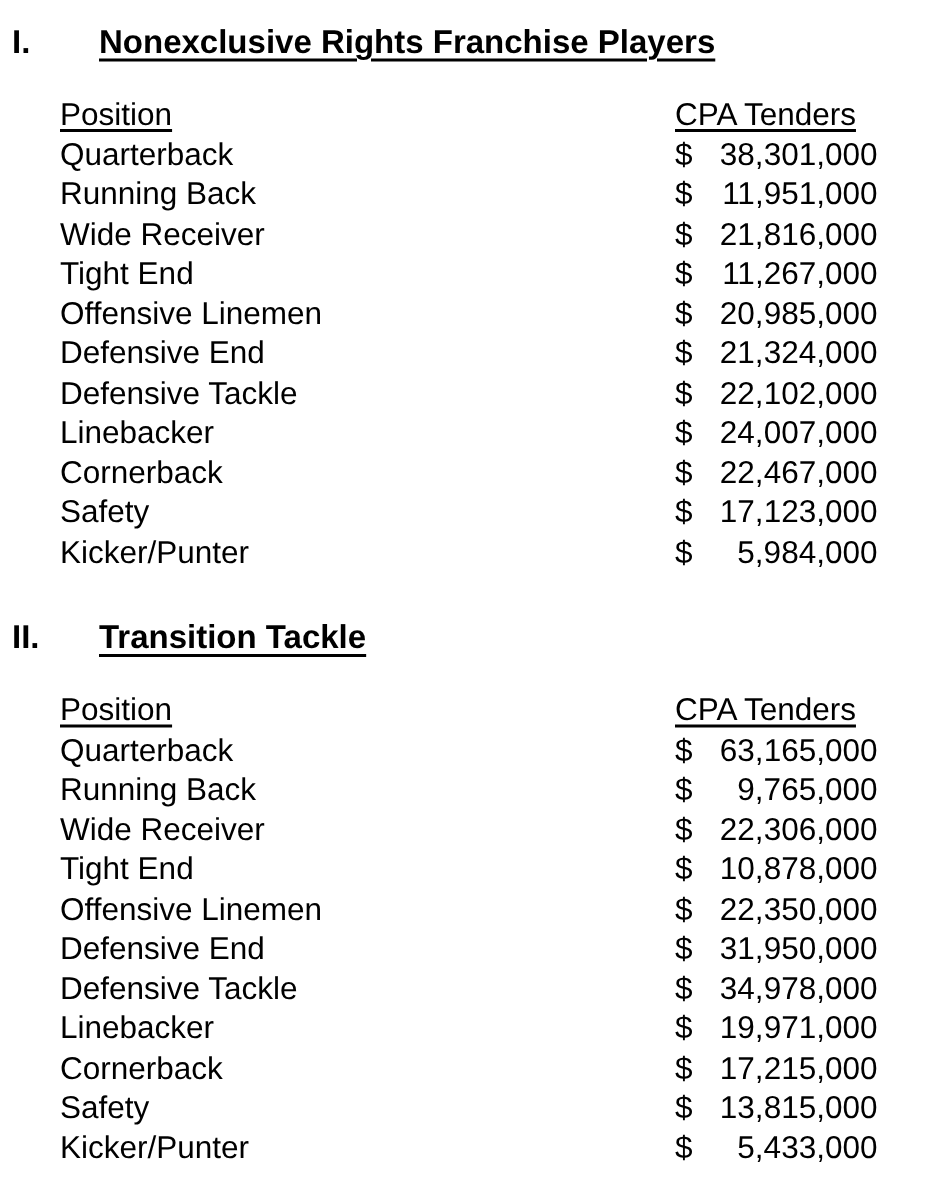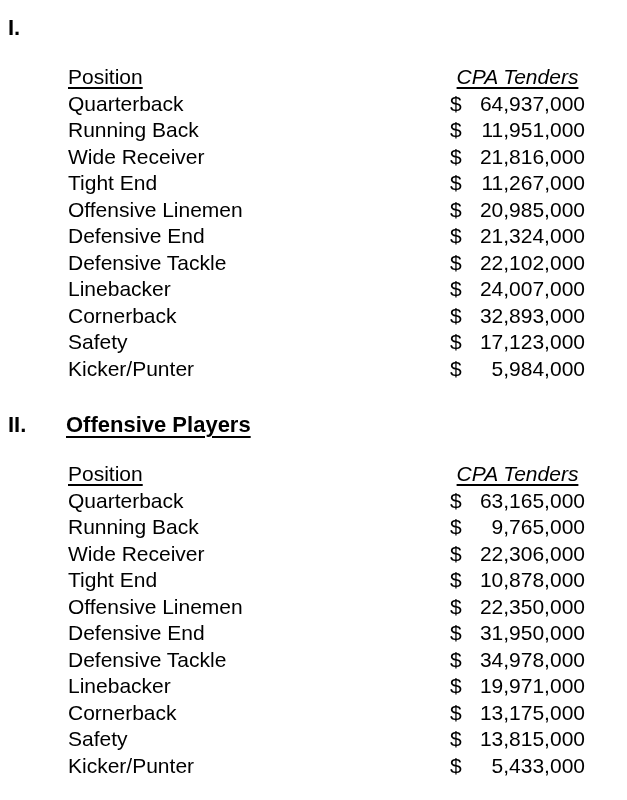--- a/index.html
+++ b/index.html
@@ -38,56 +38,57 @@
     margin-right: 42px;  
     margin-top: 23px;
     font-size: 21px;
     line-height: 26.5px;
   }
   .row, .header-row {
     display: flex;
     justify-content: space-between;
     align-items: baseline;
   }
-  .pos { text-align: left; margin-left: 28px; }
+  .pos { text-align: left; }
   .header-row .pos,
   .header-row .amount-head {
     text-decoration: underline;
     text-decoration-thickness: 1.5px;
     text-underline-offset: 3px;
   }
   .amount, .amount-head {
     width: 135px;
     flex: 0 0 135px;
     display: flex;
   }
-  .amount-head { display: block; text-align: center; font-style: italic; }
+  .amount-head { display: block; text-align: left; }
   .dollar { flex: 0 0 auto; }
   .value { flex: 1; text-align: right; }
 </style>
 </head>
 <body>
 
 <div class="page">
 
   <div class="section">
     <div class="section-header">
       <span class="numeral">I.</span>
+      <span class="section-title">Nonexclusive Rights Franchise Players</span>
     </div>
     <div class="table">
       <div class="header-row">
         <span class="pos">Position</span>
         <span class="amount-head">CPA Tenders</span>
       </div>
       <div class="rows">
   <div class="row">
     <span class="pos">Quarterback</span>
     <span class="amount">
       <span class="dollar">$</span>
-      <span class="value">64,937,000</span>
+      <span class="value">38,301,000</span>
     </span>
   </div>
 
   <div class="row">
     <span class="pos">Running Back</span>
     <span class="amount">
       <span class="dollar">$</span>
       <span class="value">11,951,000</span>
     </span>
   </div>
@@ -137,21 +138,21 @@
     <span class="amount">
       <span class="dollar">$</span>
       <span class="value">24,007,000</span>
     </span>
   </div>
 
   <div class="row">
     <span class="pos">Cornerback</span>
     <span class="amount">
       <span class="dollar">$</span>
-      <span class="value">32,893,000</span>
+      <span class="value">22,467,000</span>
     </span>
   </div>
 
   <div class="row">
     <span class="pos">Safety</span>
     <span class="amount">
       <span class="dollar">$</span>
       <span class="value">17,123,000</span>
     </span>
   </div>
@@ -163,21 +164,21 @@
       <span class="value">5,984,000</span>
     </span>
   </div>
 </div>
     </div>
   </div>
 
   <div class="section">
     <div class="section-header">
       <span class="numeral">II.</span>
-      <span class="section-title">Offensive Players</span>
+      <span class="section-title">Transition Tackle</span>
     </div>
     <div class="table">
       <div class="header-row">
         <span class="pos">Position</span>
         <span class="amount-head">CPA Tenders</span>
       </div>
       <div class="rows">
   <div class="row">
     <span class="pos">Quarterback</span>
     <span class="amount">
@@ -239,21 +240,21 @@
     <span class="amount">
       <span class="dollar">$</span>
       <span class="value">19,971,000</span>
     </span>
   </div>
 
   <div class="row">
     <span class="pos">Cornerback</span>
     <span class="amount">
       <span class="dollar">$</span>
-      <span class="value">13,175,000</span>
+      <span class="value">17,215,000</span>
     </span>
   </div>
 
   <div class="row">
     <span class="pos">Safety</span>
     <span class="amount">
       <span class="dollar">$</span>
       <span class="value">13,815,000</span>
     </span>
   </div>

